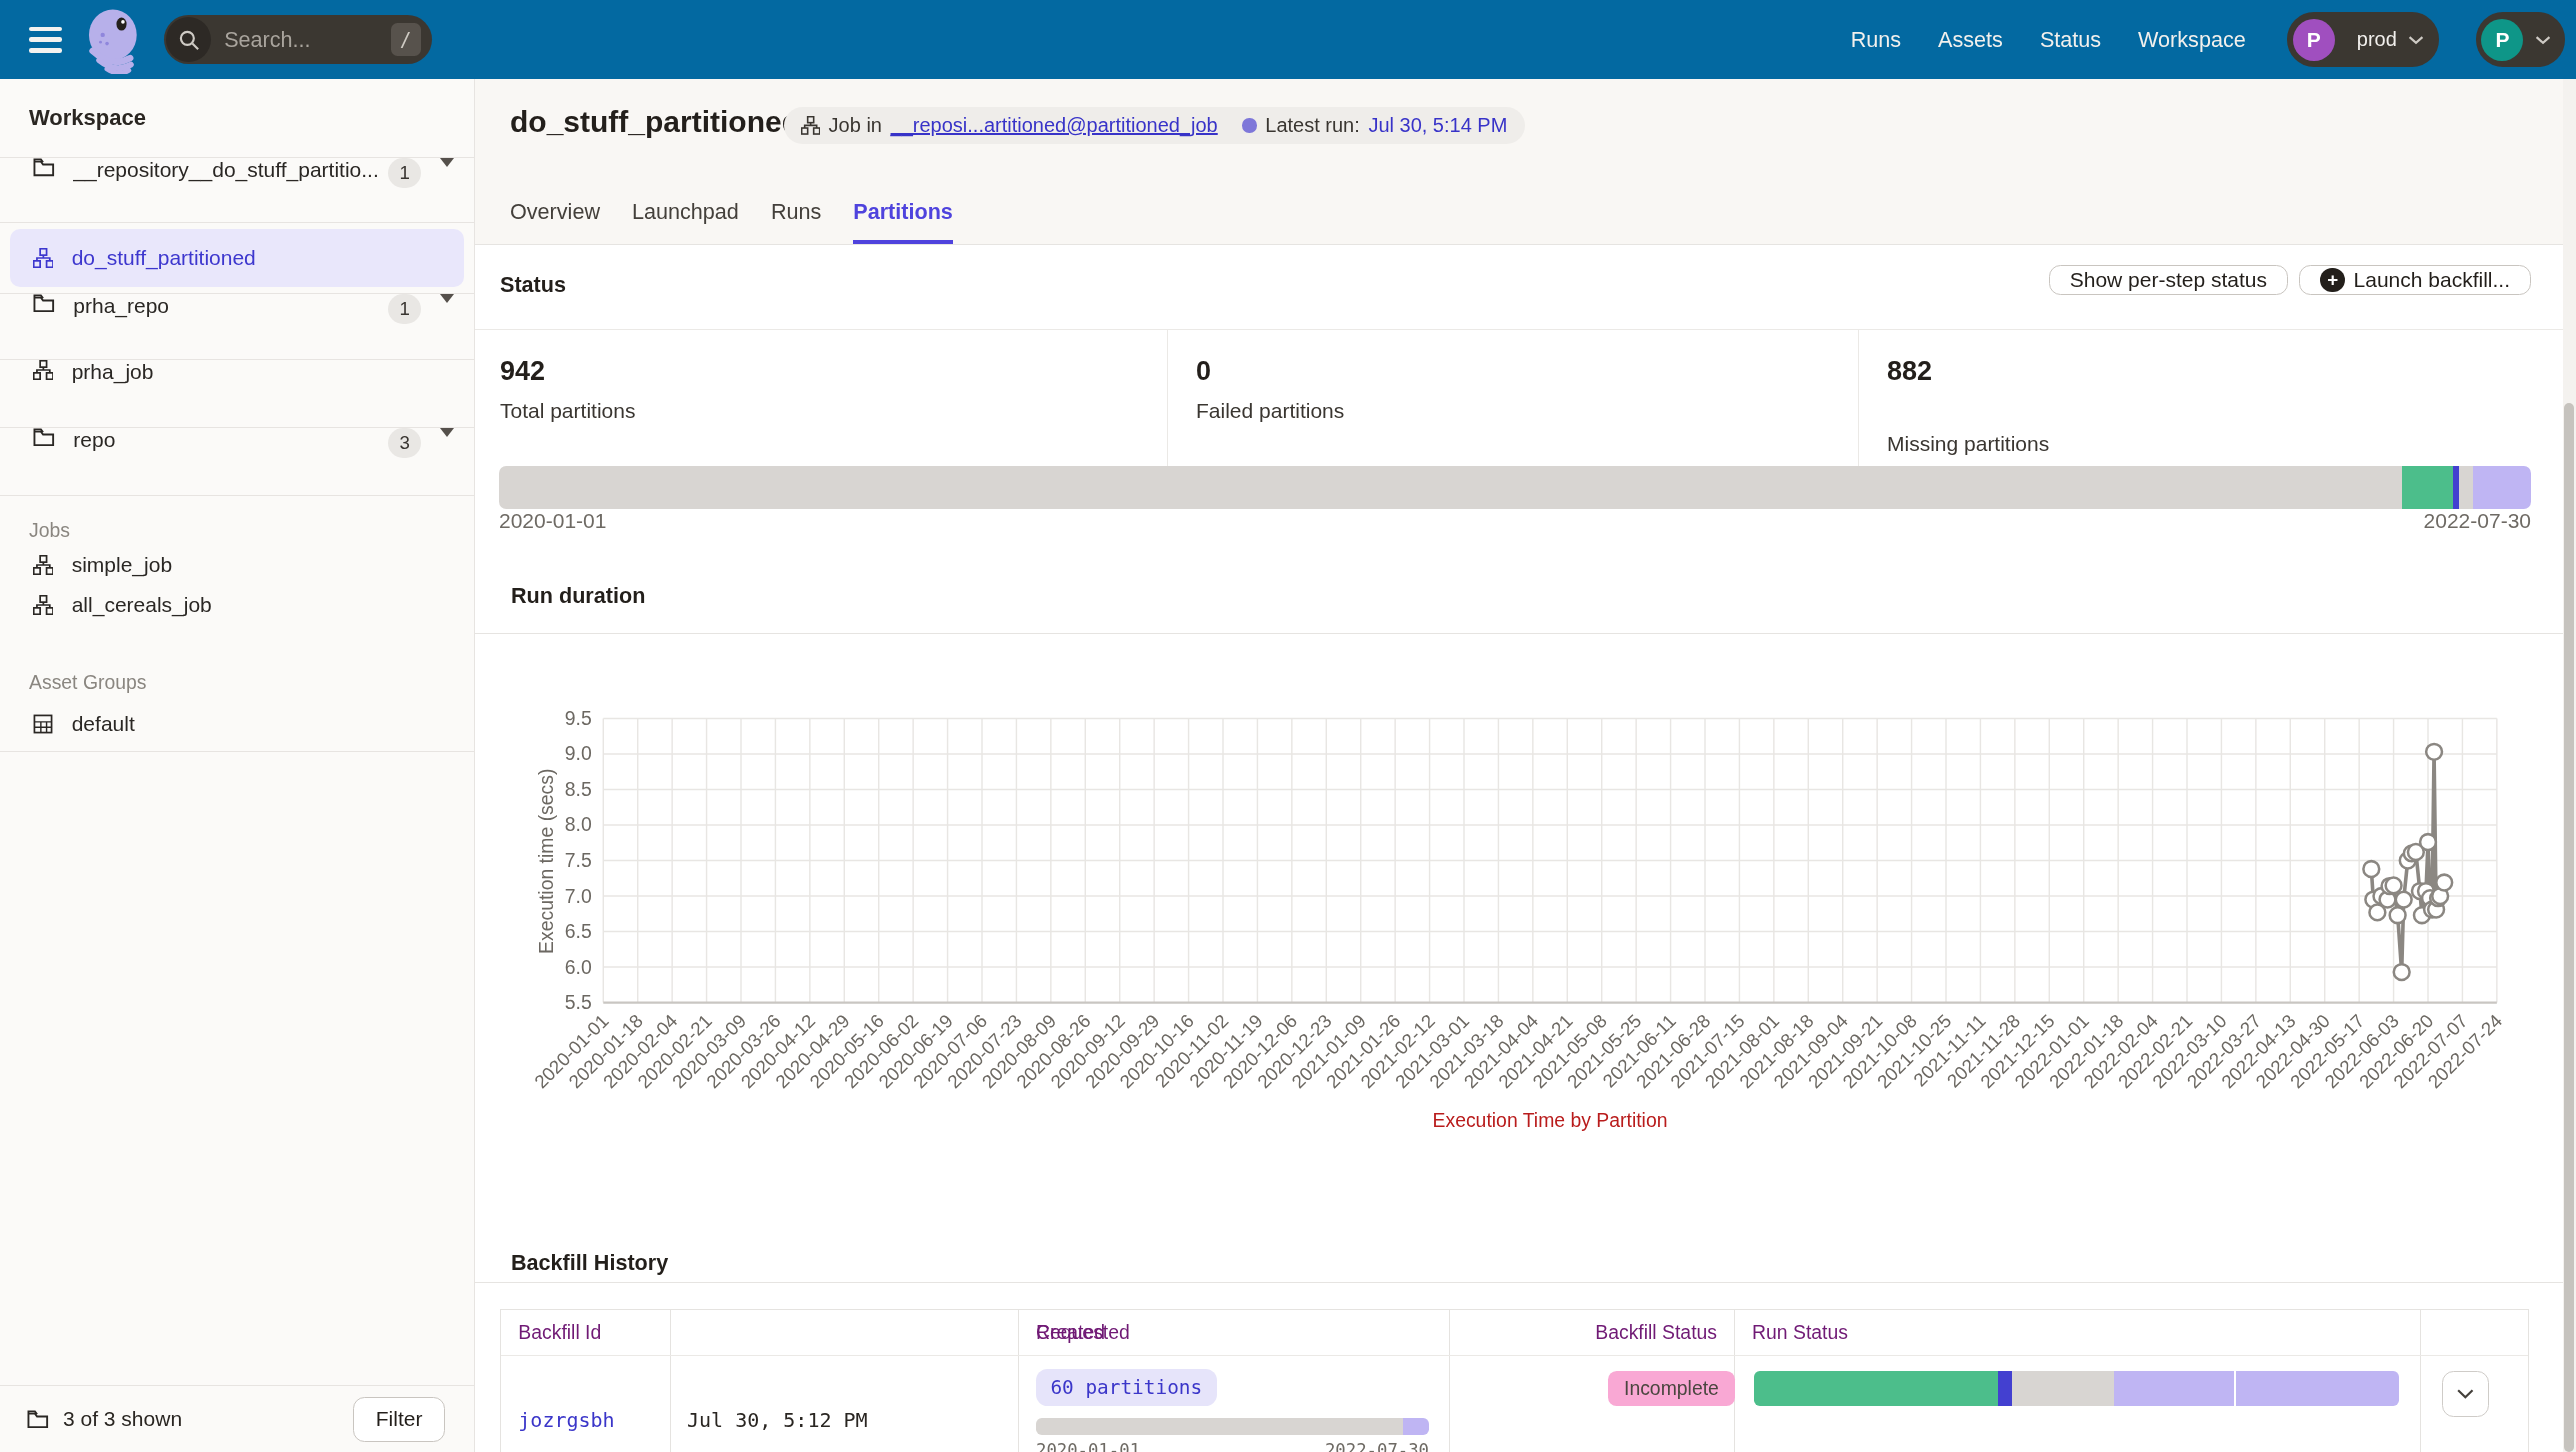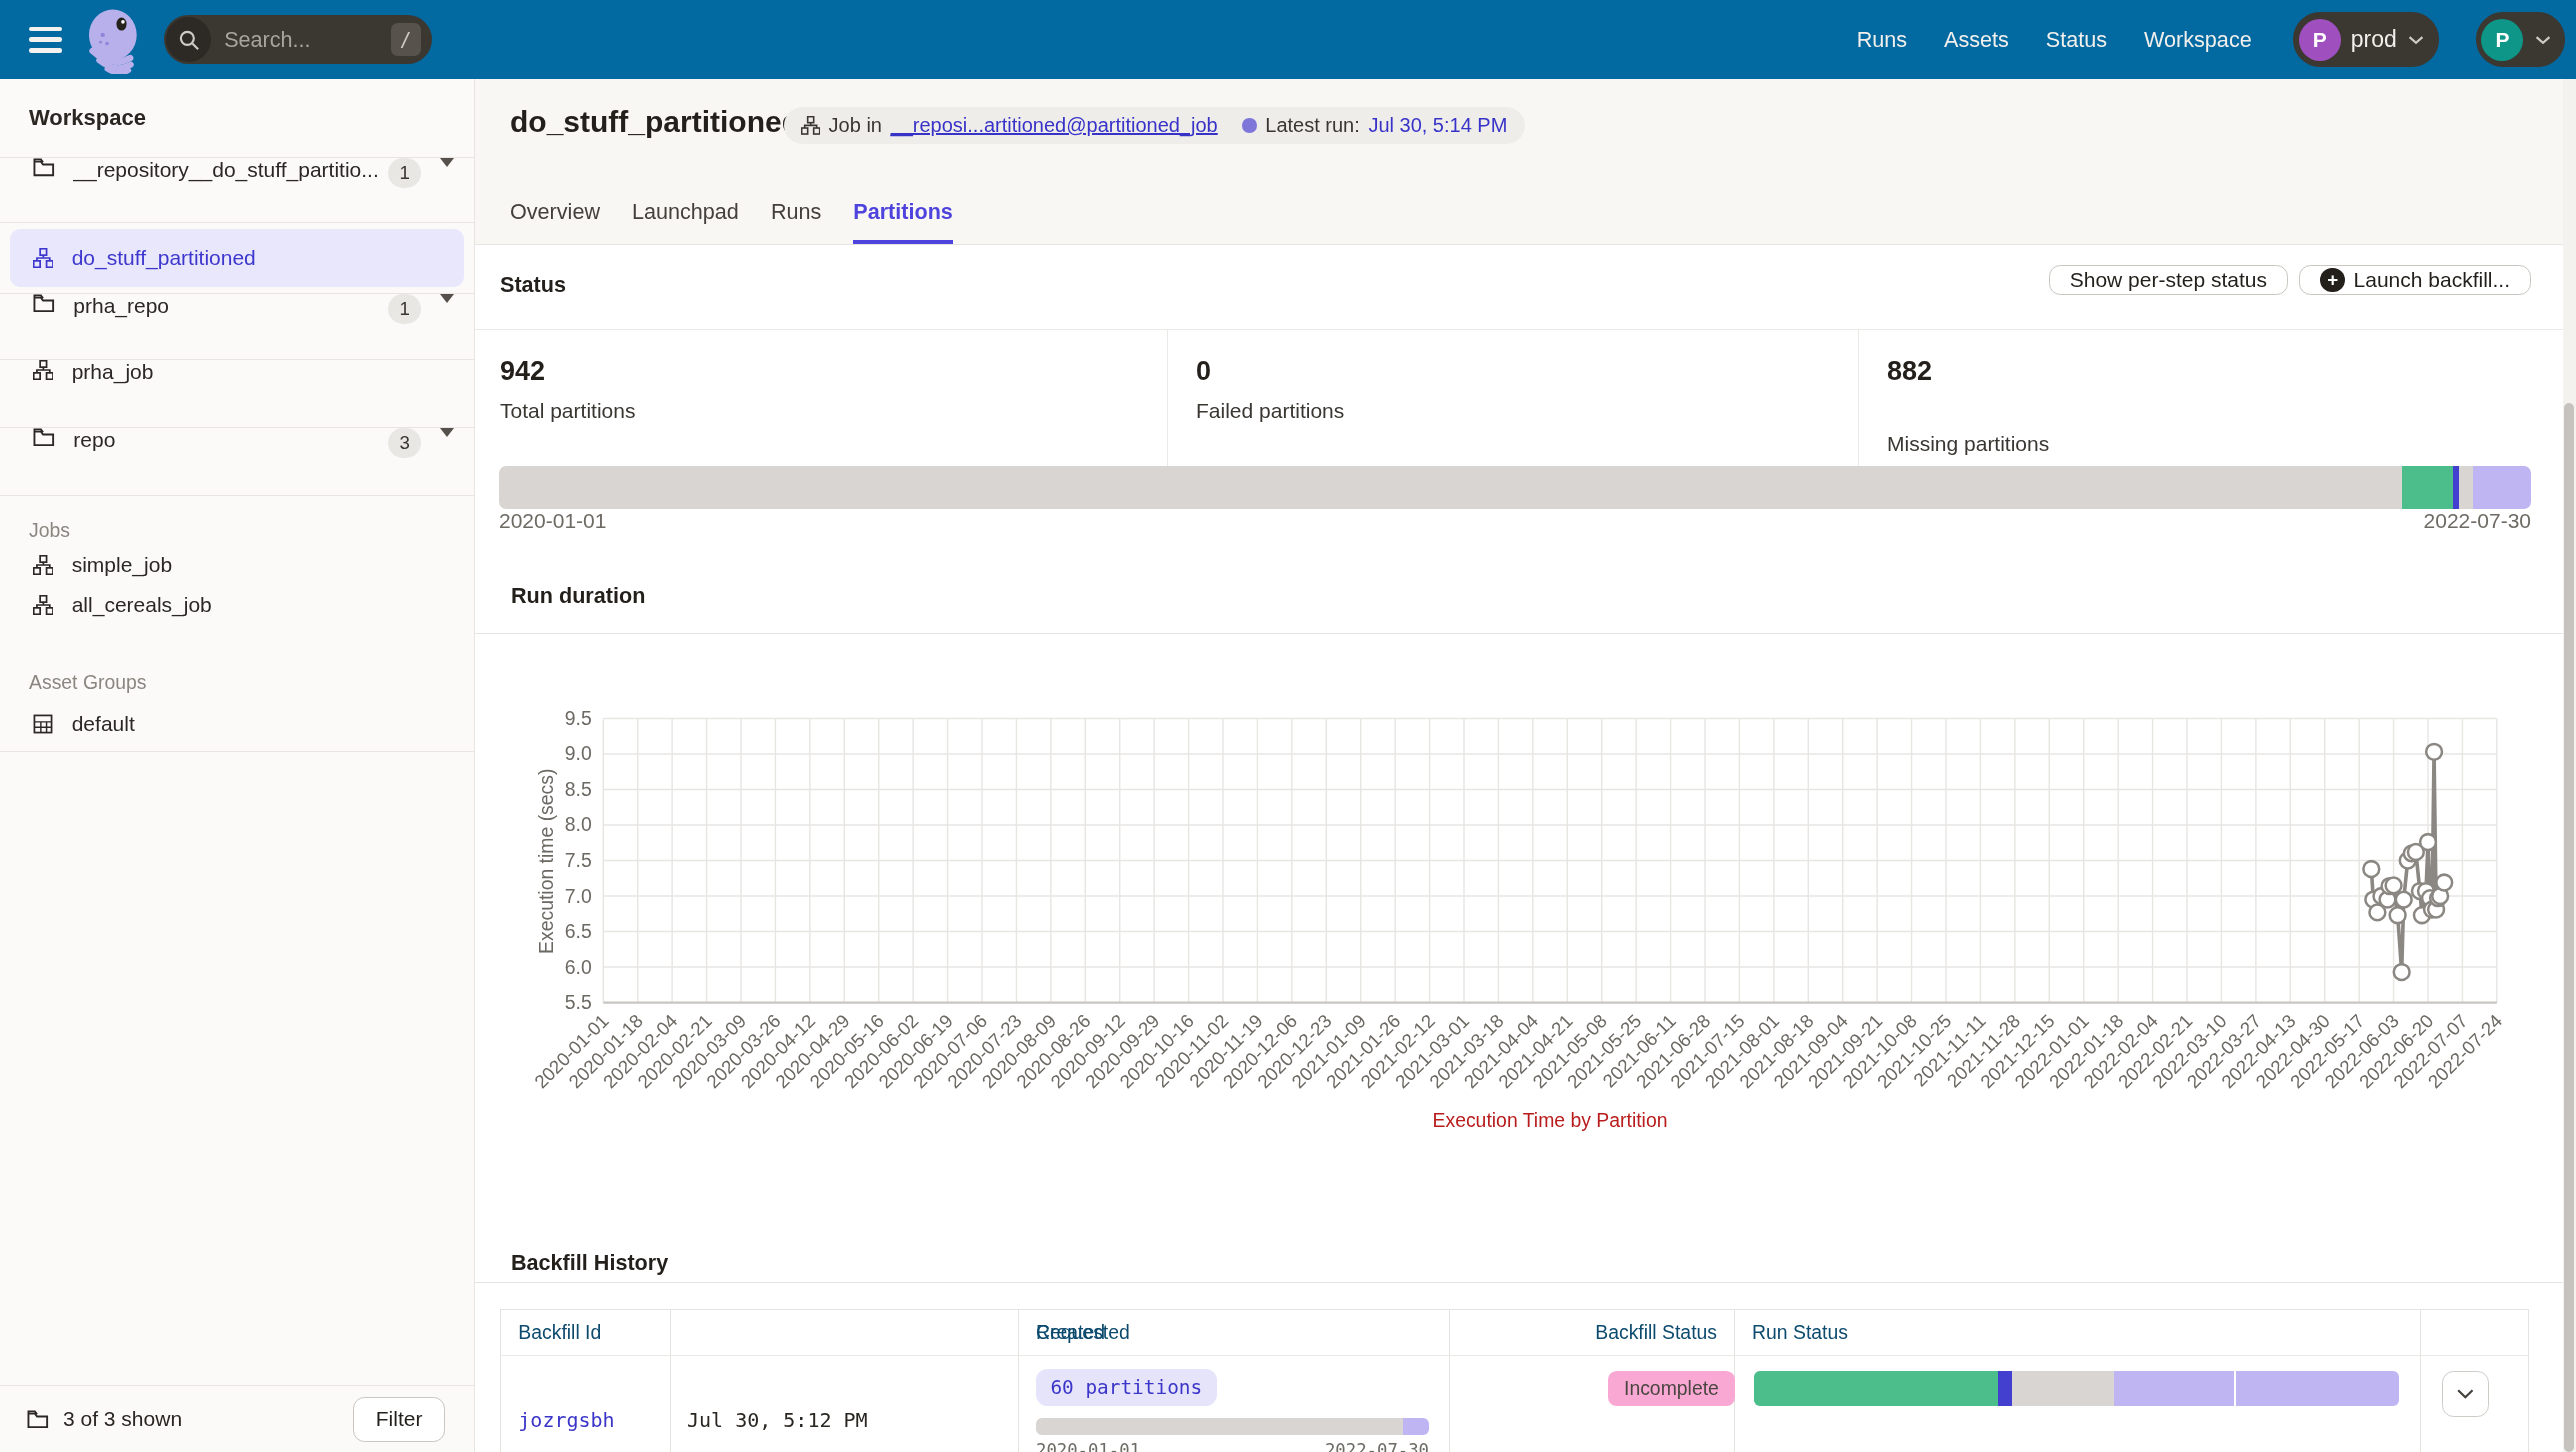--- a/index.html
+++ b/index.html
@@ -92,21 +92,21 @@
   .ytitle { position:absolute; left:-72px; top:770px; width:288px; height:24.5px; text-align:center;
             font-size:19.4px; color:#6C6862; transform:rotate(-90deg); }
   .xcaption { position:absolute; left:787px; top:1030px; width:576px; text-align:center;
               font-size:19.4px; color:#b91c1c; }
 
   
   .tbl { position:absolute; left:25px; top:1230px; width:2029px; height:223px;
          border:0.7px solid #E5E3E0; background:#fff; }
   .tbl .vline { position:absolute; top:0; bottom:0; width:0.7px; background:#E5E3E0; }
   .tbl .hhead { position:absolute; top:0; height:45px; display:flex; align-items:center;
-                font-size:19.4px; color:#0c4a6e; }
+                font-size:19.4px; color:#701a75; }
   .tbl .headline { position:absolute; left:0; top:45px; width:100%; height:1.4px; background:#EBE9E6; }
   .cellmono { position:absolute; font-size:20px; }
   .reqbadge { position:absolute; left:535px; top:60px; height:37px; background:#E6E4FA; border-radius:11.5px;
               color:#3B36C9; font-size:19.4px; display:flex; align-items:center; padding:0 14.4px; cursor:pointer; }
   .minibar { position:absolute; left:535px; top:109px; width:393px; height:16.5px; border-radius:5.8px;
              overflow:hidden; display:flex; }
   .minilab { position:absolute; top:131px; font-size:17.3px; color:#6E6A64; }
   .incbadge { position:absolute; top:60px; height:35px; background:#f9a8d4; border-radius:8.6px;
               color:#4A463F; font-size:19.4px; display:flex; align-items:center; padding:0 16px; }
   .runbar { position:absolute; left:1728px; top:60px; width:645px; height:35px; border-radius:5.8px;
@@ -153,21 +153,21 @@
     <span class="searchtext">Search...</span>
     <span class="slashkey mono">/</span>
   </div>
   <nav class="topnav">
     <a href="#">Runs</a>
     <a href="#">Assets</a>
     <a href="#">Status</a>
     <a href="#">Workspace</a>
     <div class="toppill" style="margin-left:4.3px;">
       <span class="avatar" style="background:#A04FBF;">P</span>
-      <span style="color:#F2F0ED; font-size:23px;">prod</span>
+      <span style="color:#F2F0ED; font-size:20px;margin-left:12px;">prod</span>
       <svg class="chev" width="16" height="10" viewBox="0 0 22 14">
           <polyline points="2,3 11,11 20,3" fill="none" stroke="#CFCBC5" stroke-width="3"></polyline>
         </svg>
     </div>
     <div class="toppill">
       <span class="avatar" style="background:#0E9688;">P</span>
       <svg class="chev" width="16" height="10" viewBox="0 0 22 14">
           <polyline points="2,3 11,11 20,3" fill="none" stroke="#CFCBC5" stroke-width="3"></polyline>
         </svg>
     </div>

